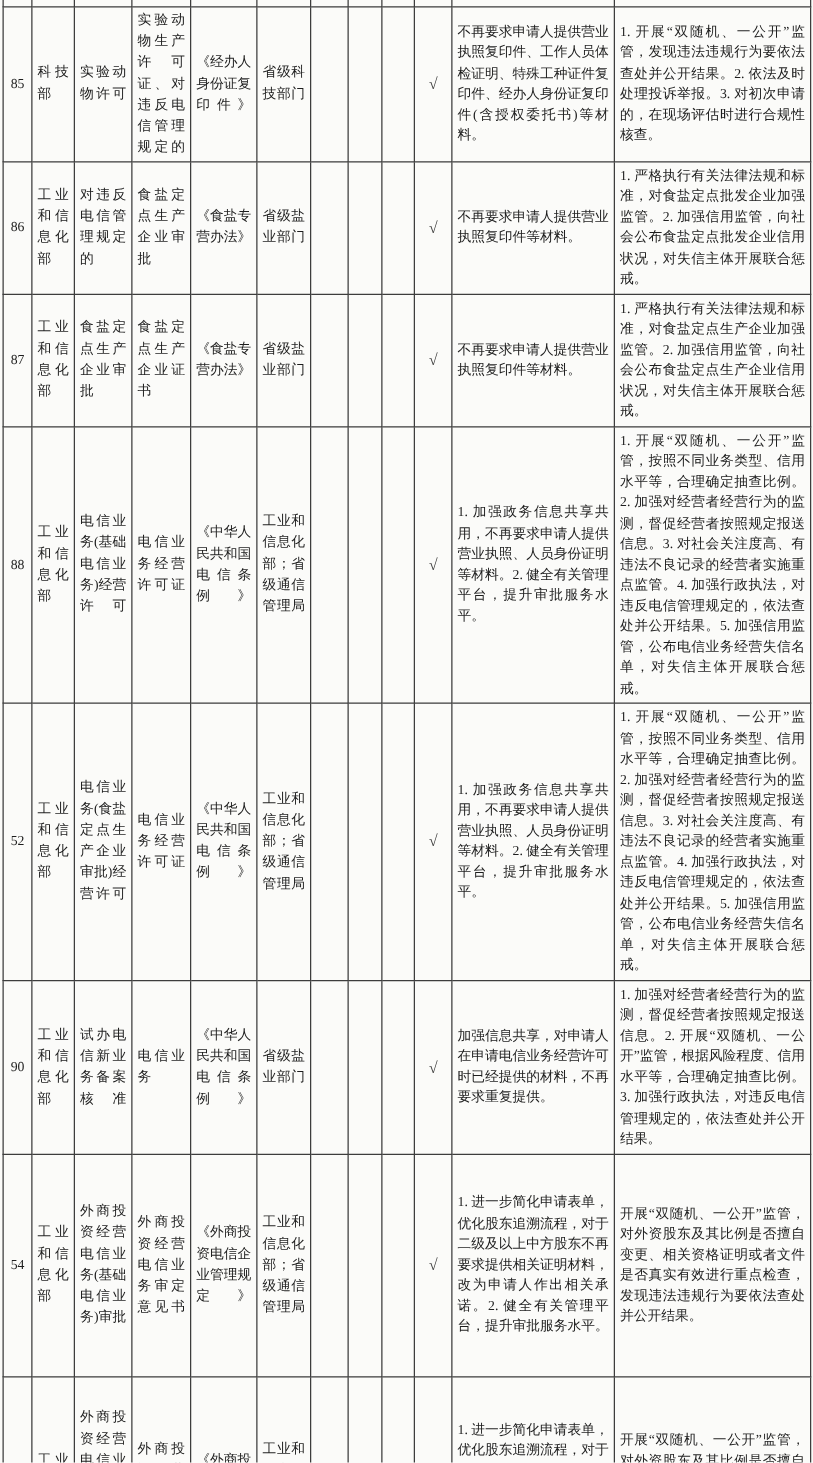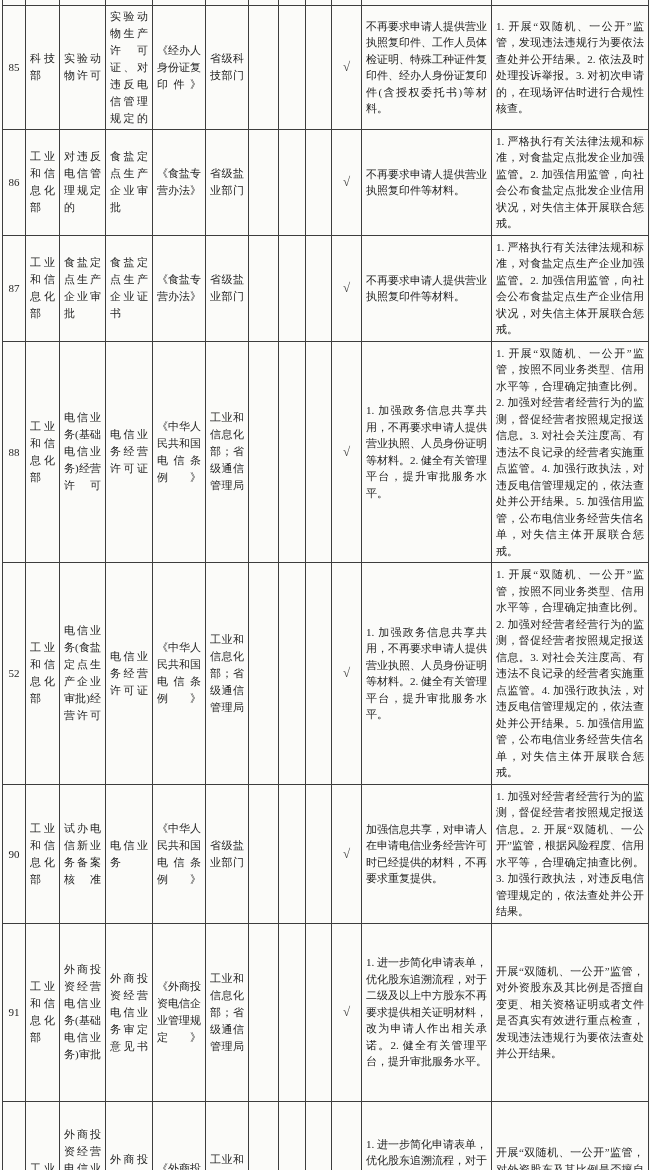--- a/index.html
+++ b/index.html
@@ -178,21 +178,21 @@
         <td class="spread">省级盐业部门</td>
         <td class="blank"></td>
         <td class="blank"></td>
         <td class="blank"></td>
         <td class="check">√</td>
         <td class="text">加强信息共享，对申请人在申请电信业务经营许可时已经提供的材料，不再要求重复提供。</td>
         <td class="text">1. 加强对经营者经营行为的监测，督促经营者按照规定报送信息。2. 开展“双随机、一公开”监管，根据风险程度、信用水平等，合理确定抽查比例。3. 加强行政执法，对违反电信管理规定的，依法查处并公开结果。</td>
       </tr>
 
       <tr style="height:178px">
-        <td class="num">91</td>
+        <td class="num">54</td>
         <td class="spread">工业和信息化部</td>
         <td class="spread">外商投资经营电信业务(基础电信业务)审批</td>
         <td class="spread">外商投资经营电信业务审定意见书</td>
         <td class="spread">《外商投资电信企业管理规定》</td>
         <td class="spread">工业和信息化部；省级通信管理局</td>
         <td class="blank"></td>
         <td class="blank"></td>
         <td class="blank"></td>
         <td class="check">√</td>
         <td class="text">1. 进一步简化申请表单，优化股东追溯流程，对于二级及以上中方股东不再要求提供相关证明材料，改为申请人作出相关承诺。2. 健全有关管理平台，提升审批服务水平。</td>

